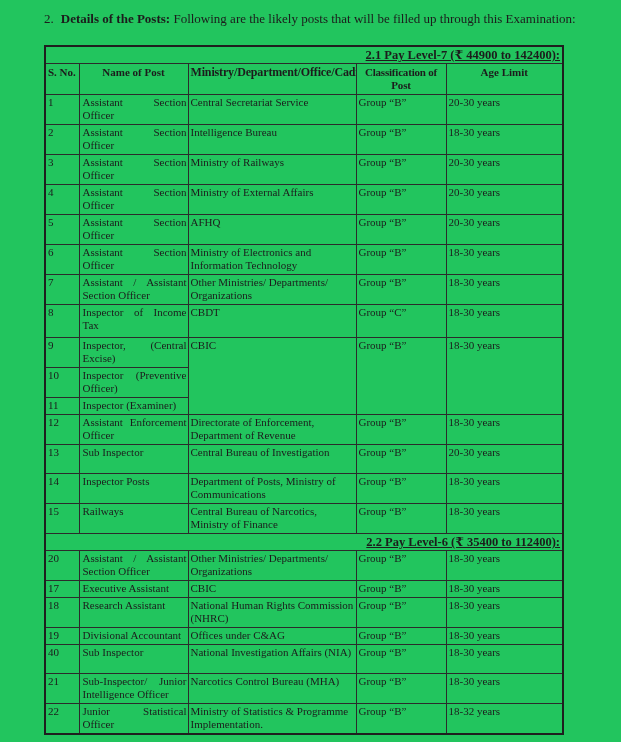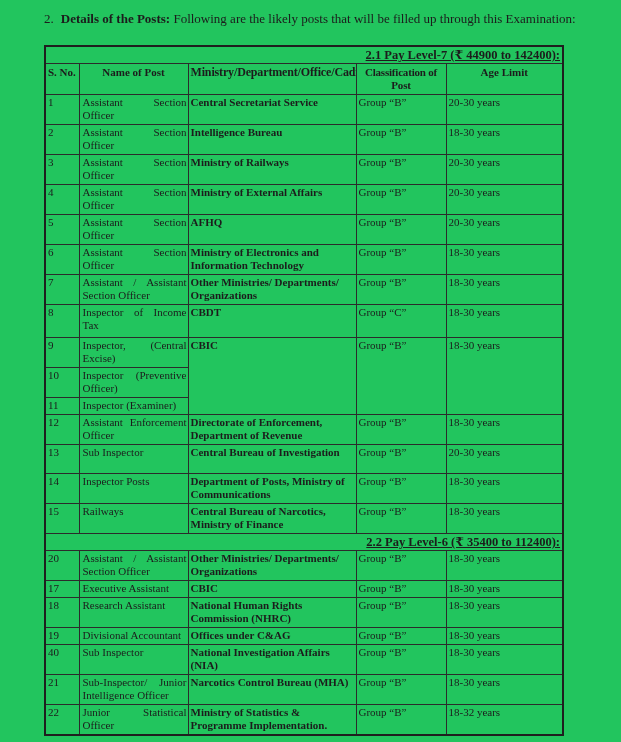--- a/index.html
+++ b/index.html
@@ -44,21 +44,21 @@
   .section-cell {
     font-weight: bold;
     font-size: 12.5px;
     line-height: 14px;
     padding: 1px 2px 1px 2px;
     text-align: right;
   }
   .section-cell span { text-decoration: underline; }
   .c-sno  { text-align: left; }
   .c-name { text-align: justify; padding: 1px 1px 2px 3px; }
-  .c-min  { padding: 1px 2px 2px 2px; font-weight: bold; }
+  .c-min  { padding: 1px 2px 2px 2px; }
   .c-cls  { text-align: left; }
   .c-age  { }
   tr.h15 { height: 15px; } tr.h16 { height: 16px; } tr.h17 { height: 17px; }
   tr.h28 { height: 28px; } tr.h29 { height: 29px; } tr.h30 { height: 30px; }
   tr.h33 { height: 33px; }
 </style>
 </head>
 <body>
 
 <div class="page">

